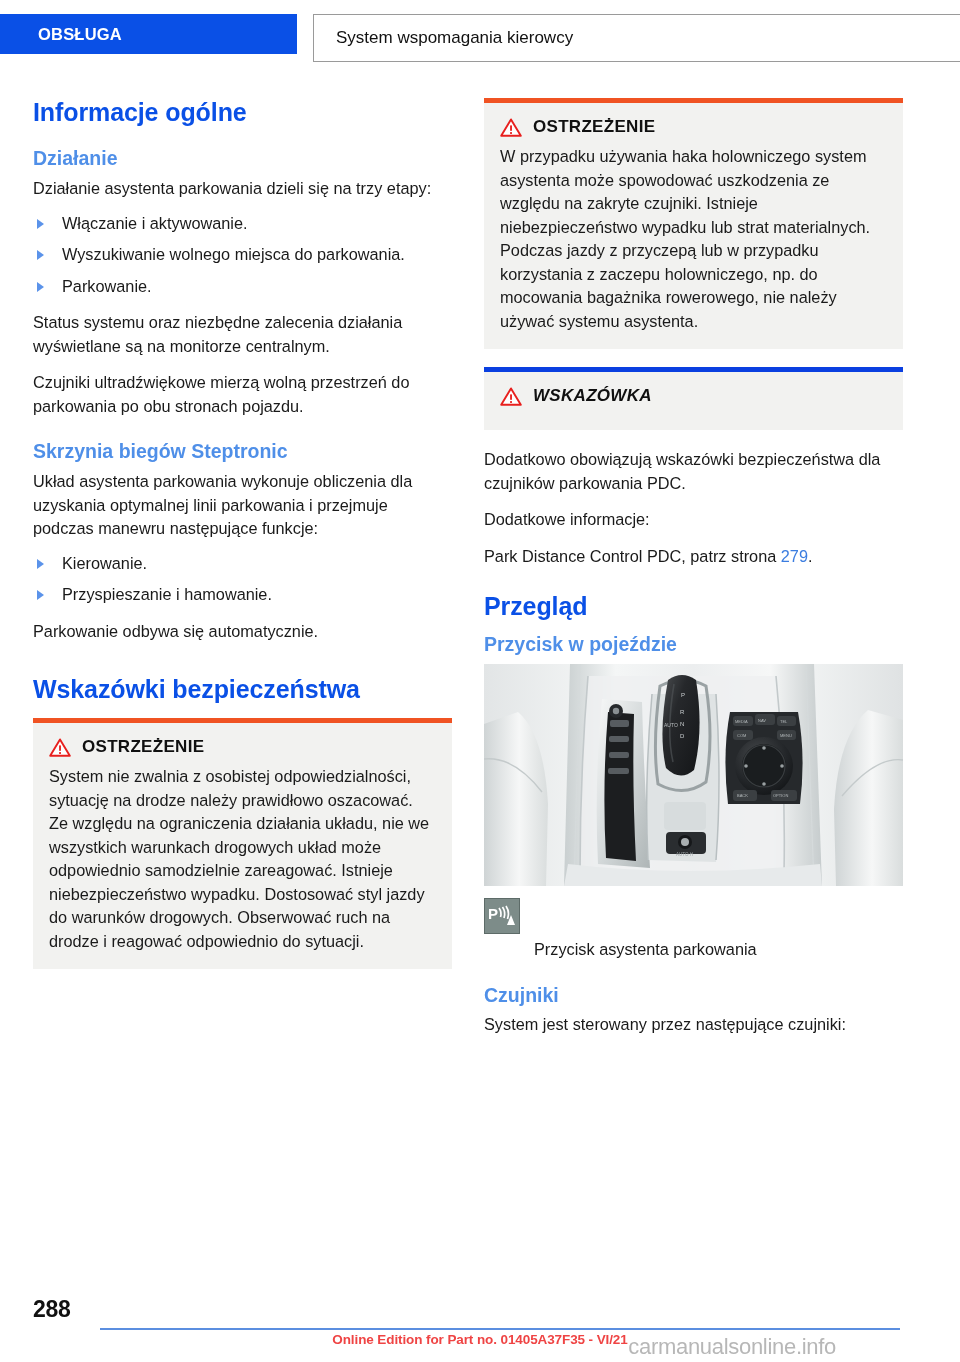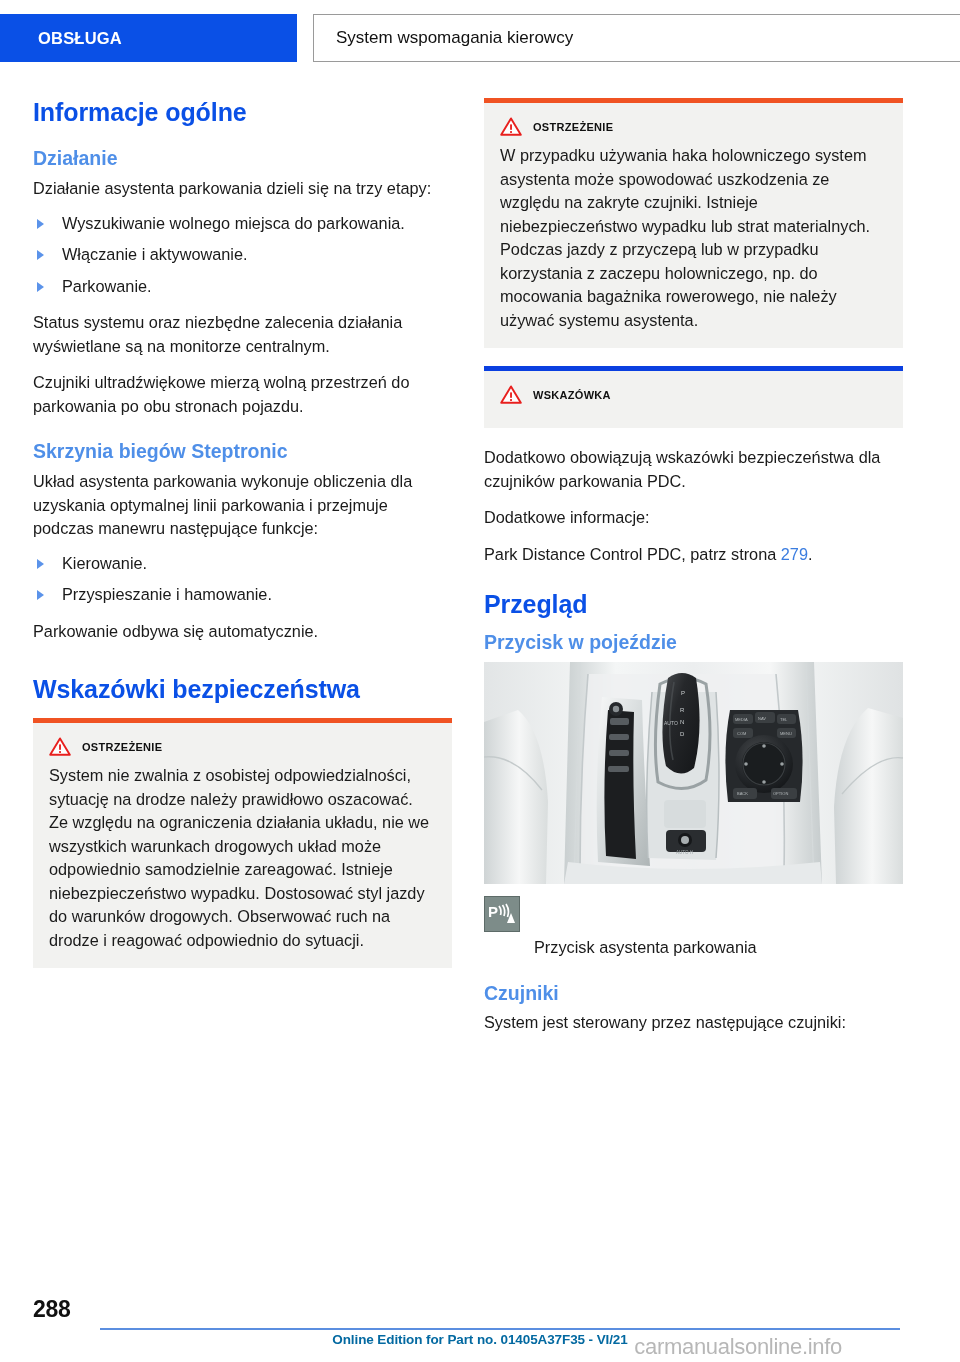--- a/index.html
+++ b/index.html
@@ -22,21 +22,21 @@
     top: 14px;
     left: 0;
     width: 960px;
     height: 48px;
   }
   .header-tab {
     position: absolute;
     left: 0;
     top: 0;
     width: 297px;
-    height: 48px;
+    height: 40px;
     background: #0a50e6;
     color: #ffffff;
     font-weight: bold;
     font-size: 16.5px;
     letter-spacing: 0.2px;
     display: flex;
     align-items: center;
     padding-left: 38px;
     box-sizing: border-box;
   }
@@ -113,34 +113,34 @@
   }
 
   
   .callout {
     background: #f2f2f0;
     border-top: 5px solid #f05323;
     padding: 14px 16px 16px 16px;
     box-sizing: border-box;
     margin-bottom: 18px;
   }
-  .callout.note { border-top-color: #0a3fe0; }
+  .callout.note { border-top-color: #0a3fe0; font-style: italic; }
   .callout-head {
     display: flex;
     align-items: center;
     margin-bottom: 8px;
   }
   .warn-tri {
     width: 22px;
     height: 19px;
     margin-right: 11px;
     flex: 0 0 auto;
   }
   .callout-title {
-    font-size: 11px;
+    font-size: 17px;
     font-weight: bold;
     letter-spacing: 0.3px;
     color: #101010;
   }
   .callout p {
     font-size: 16.3px;
     line-height: 23.5px;
     margin: 0;
     color: #1a1a1a;
   }
@@ -204,26 +204,26 @@
     background: #5b8ee0;
   }
   .footer-note {
     position: absolute;
     left: 0;
     top: 52px;
     width: 960px;
     text-align: center;
     font-size: 13.5px;
     font-weight: bold;
-    color: #0369a1;
+    color: #ef4444;
     letter-spacing: -0.1px;
   }
   .watermark {
     position: absolute;
-    right: 10px;
+    right: 16px;
     bottom: 2px;
     font-size: 22px;
     color: #b7b7b7;
     letter-spacing: -0.3px;
   }
 </style>
 </head>
 <body>
 
 <div class="header">
@@ -232,22 +232,22 @@
 </div>
 
 <div class="col col-left">
 
   <h1 class="sect">Informacje ogólne</h1>
 
   <h2 class="sub">Działanie</h2>
   <p class="body tight">Działanie asystenta parkowania dzieli się na trzy etapy:</p>
 
   <ul class="bullets">
+    <li><span class="tri"></span><span>Włączanie i aktywowanie.</span></li>
     <li><span class="tri"></span><span>Wyszukiwanie wolnego miejsca do parkowania.</span></li>
-    <li><span class="tri"></span><span>Włączanie i aktywowanie.</span></li>
     <li><span class="tri"></span><span>Parkowanie.</span></li>
   </ul>
 
   <p class="body">Status systemu oraz niezbędne zalecenia działania wyświetlane są na monitorze centralnym.</p>
   <p class="body">Czujniki ultradźwiękowe mierzą wolną przestrzeń do parkowania po obu stronach pojazdu.</p>
 
   <h2 class="sub" style="margin-top:22px;">Skrzynia biegów Steptronic</h2>
   <p class="body tight">Układ asystenta parkowania wykonuje obliczenia dla uzyskania optymalnej linii parkowania i przejmuje podczas manewru następujące funkcje:</p>
 
   <ul class="bullets">

